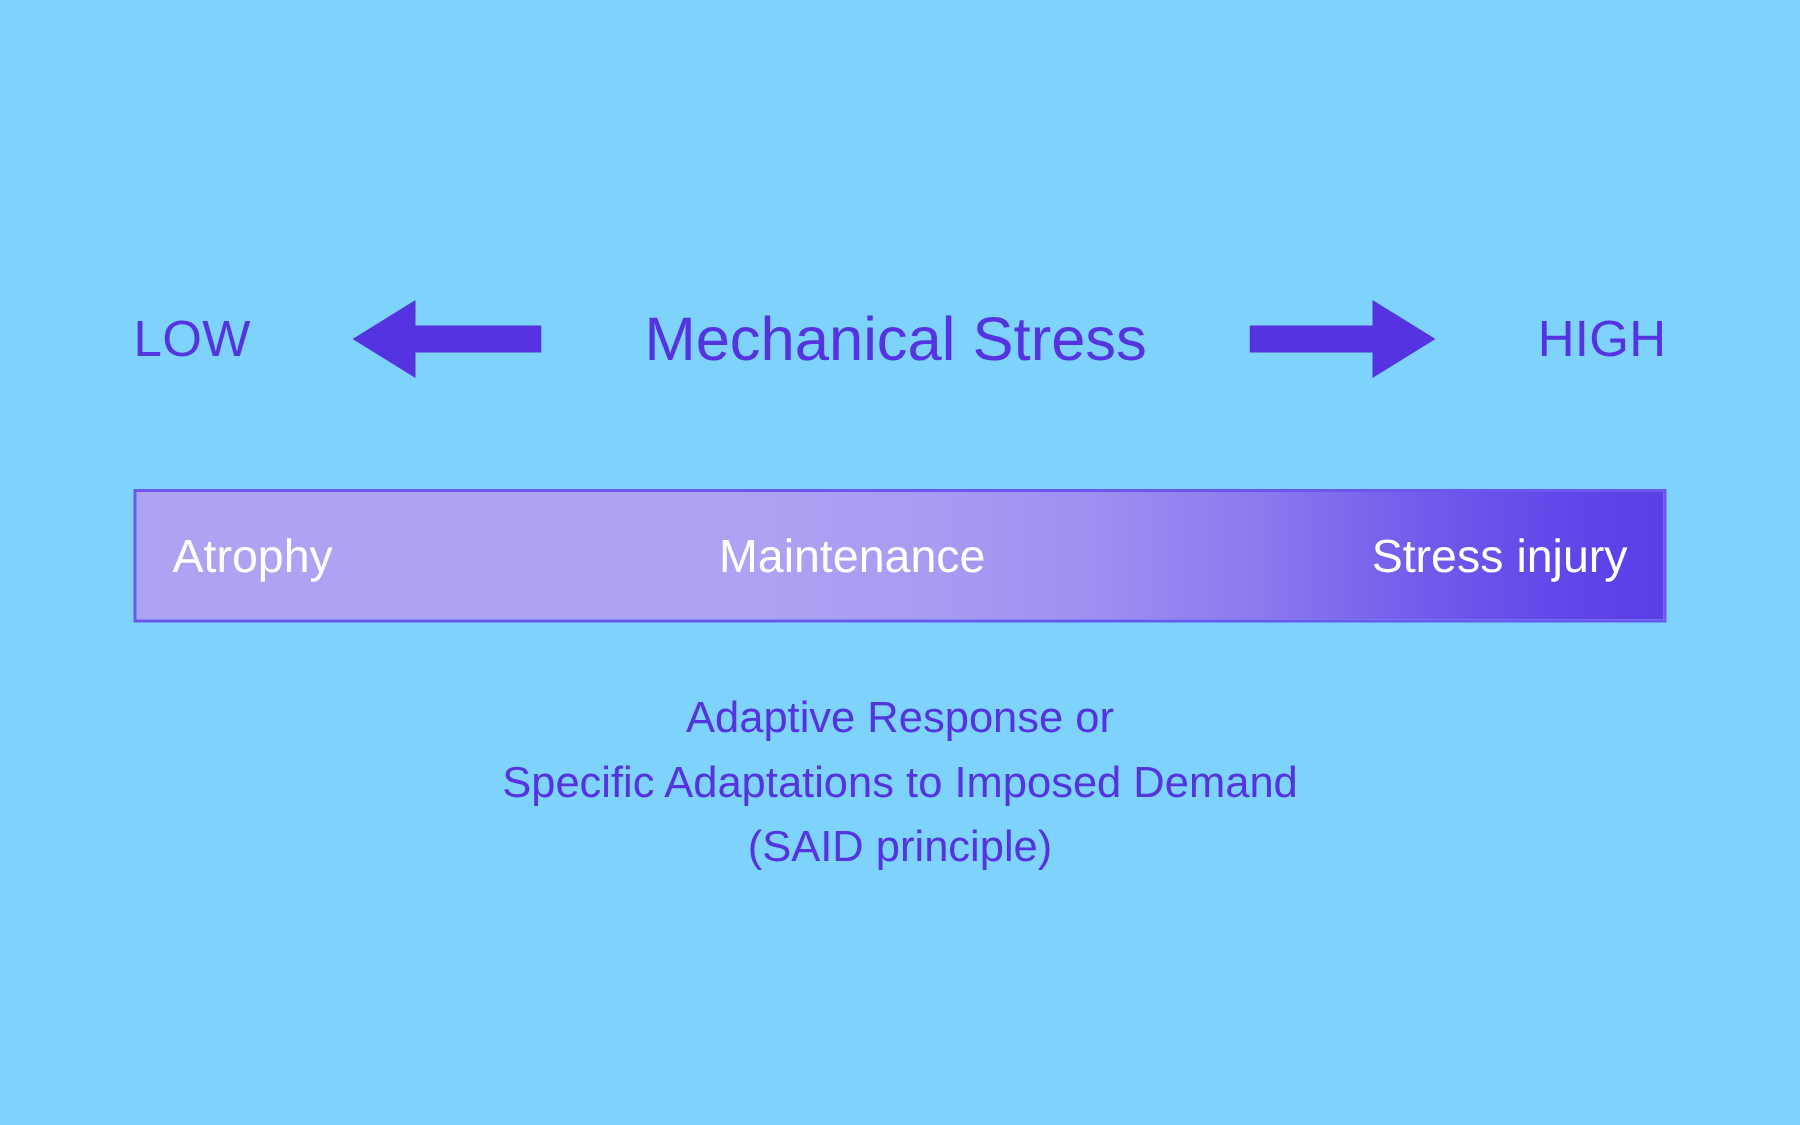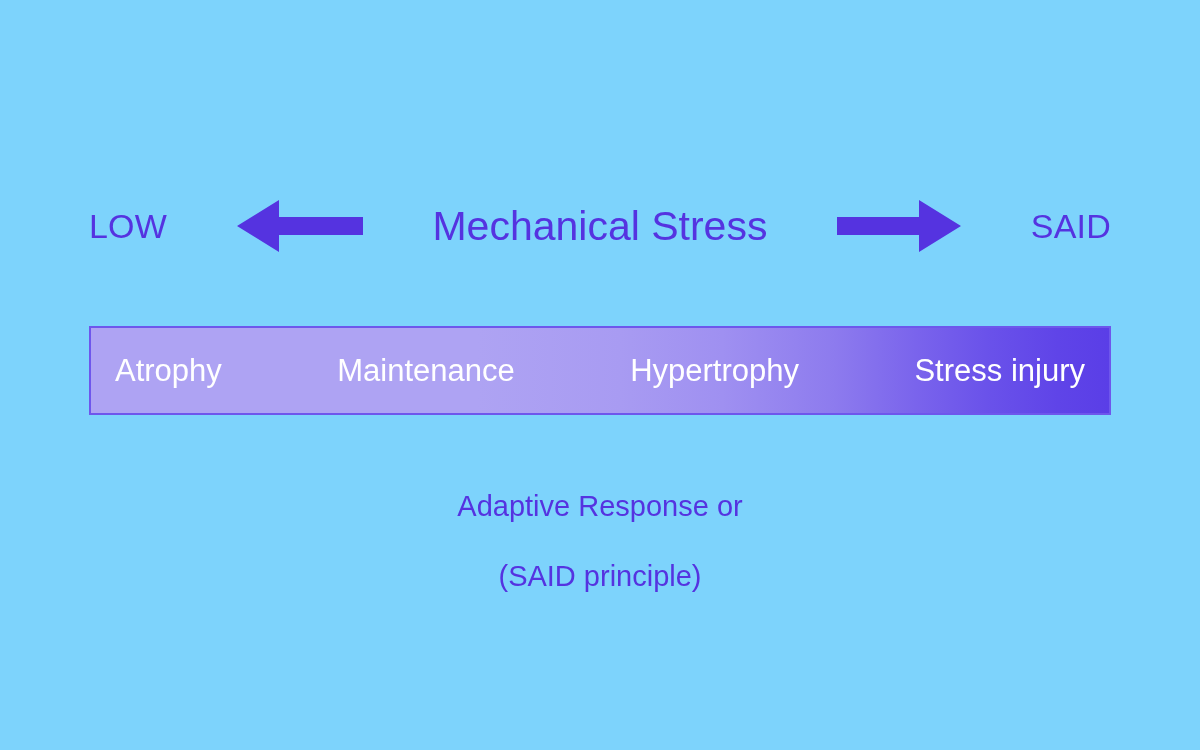--- a/index.html
+++ b/index.html
@@ -97,21 +97,20 @@
     text-align: center;
     color: #5533e0;
     font-size: 29px;
     line-height: 43px;
     font-weight: 400;
   }
 
   .caption-line {
     display: block;
     white-space: nowrap;
-    margin-top: 27px;
   }
 </style>
 </head>
 <body>
 
 <div id="canvas">
 
   <div class="scale-row">
 
     <span class="endpoint-label">LOW</span>
@@ -123,28 +122,28 @@
     </span>
 
     <span class="scale-center-label">Mechanical Stress</span>
 
     <span class="arrow-wrap">
       <svg width="124" height="52" viewBox="0 0 124 52" aria-hidden="true">
         <path d="M124 26 L82 0 L82 17 L0 17 L0 35 L82 35 L82 52 Z" fill="#5533e0"></path>
       </svg>
     </span>
 
-    <span class="endpoint-label">SAID</span>
+    <span class="endpoint-label">HIGH</span>
   </div>
 
   <div class="continuum-bar">
     <span class="stage-label">Atrophy</span>
     <span class="stage-label">Maintenance</span>
-    <span class="stage-label">Hypertrophy</span>
     <span class="stage-label">Stress injury</span>
   </div>
 
   <div class="caption">
     <span class="caption-line">Adaptive Response or</span>
+    <span class="caption-line">Specific Adaptations to Imposed Demand</span>
     <span class="caption-line">(SAID principle)</span>
   </div>
 
 </div>
 
 </body></html>

